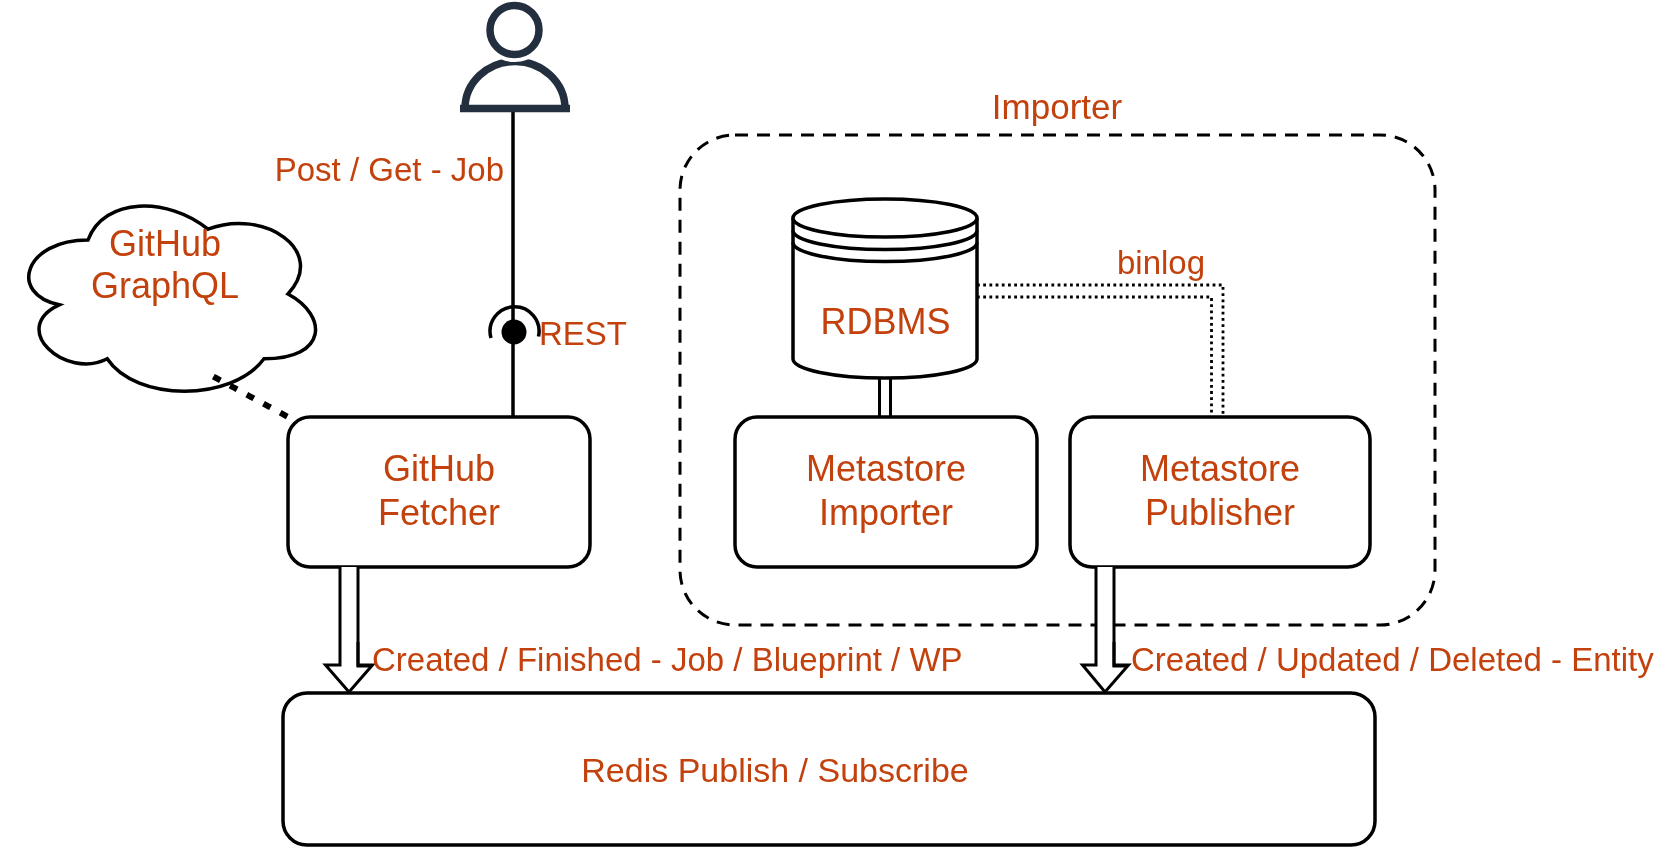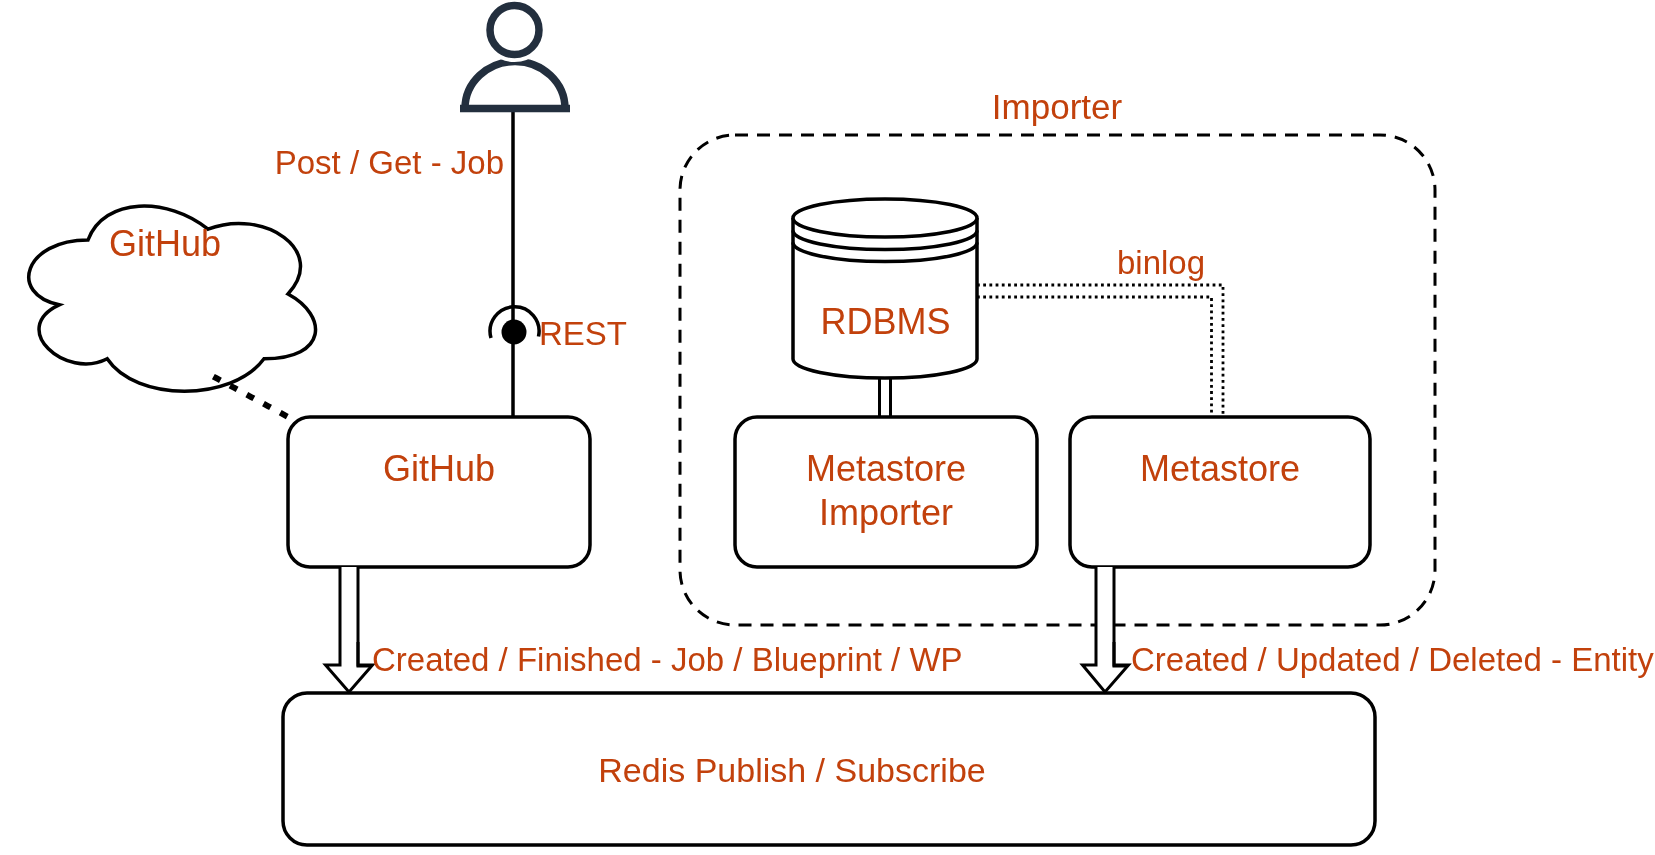--- a/index.html
+++ b/index.html
@@ -30,21 +30,21 @@
     white-space: nowrap;
   }
   .node-lbl {
     font-size: 36px;
     line-height: 44px;
     text-align: center;
     white-space: nowrap;
   }
   .node-lbl span { display: block; }
   .center { text-align: center; }
-  .right { text-align: right; }
+  .right { text-align: right; margin-top: 7px; }
 </style>
 </head>
 <body>
 
 <div id="canvas">
 
   <svg id="shapes" viewBox="0 0 1655 855">
 
     <g>
       <rect x="680" y="135" width="755" height="490" rx="55" ry="55" fill="none" stroke="#000000" stroke-width="3" stroke-dasharray="13 9"></rect>
@@ -119,40 +119,43 @@
       <circle cx="514.5" cy="30" r="24.5" fill="#ffffff" stroke="#232f3e" stroke-width="7.5"></circle>
     </g>
   </svg>
 
   <div class="lbl right" style="left:204px; top:144px; width:300px;">Post / Get - Job</div>
 
   <div class="lbl" style="left:539px; top:315px;">REST</div>
 
   <div class="lbl node-lbl" style="left:45px; top:223px; width:240px; line-height:42px;">
     <span>GitHub</span>
+    <span>GraphQL</span>
   </div>
 
   <div class="lbl node-lbl" style="left:288px; top:447px; width:302px;">
     <span>GitHub</span>
+    <span>Fetcher</span>
   </div>
 
   <div class="lbl center" style="left:957px; top:86px; width:200px; font-size:35px;">Importer</div>
 
   <div class="lbl node-lbl" style="left:794px; top:300px; width:183px;">RDBMS</div>
 
   <div class="lbl center" style="left:1100px; top:244px; width:122px;">binlog</div>
 
   <div class="lbl node-lbl" style="left:735px; top:447px; width:302px;">
     <span>Metastore</span>
     <span>Importer</span>
   </div>
 
   <div class="lbl node-lbl" style="left:1070px; top:447px; width:300px;">
     <span>Metastore</span>
+    <span>Publisher</span>
   </div>
 
   <div class="lbl" style="left:372px; top:641px;text-align:center;">Created / Finished - Job / Blueprint / WP</div>
 
   <div class="lbl" style="left:1131px; top:641px;">Created / Updated / Deleted - Entity</div>
 
-  <div class="lbl center" style="left:290px; top:750px; width:1004px; font-size:34px;">Redis Publish / Subscribe</div>
+  <div class="lbl center" style="left:273px; top:750px; width:1004px; font-size:34px;">Redis Publish / Subscribe</div>
 
 </div>
 
 </body></html>

